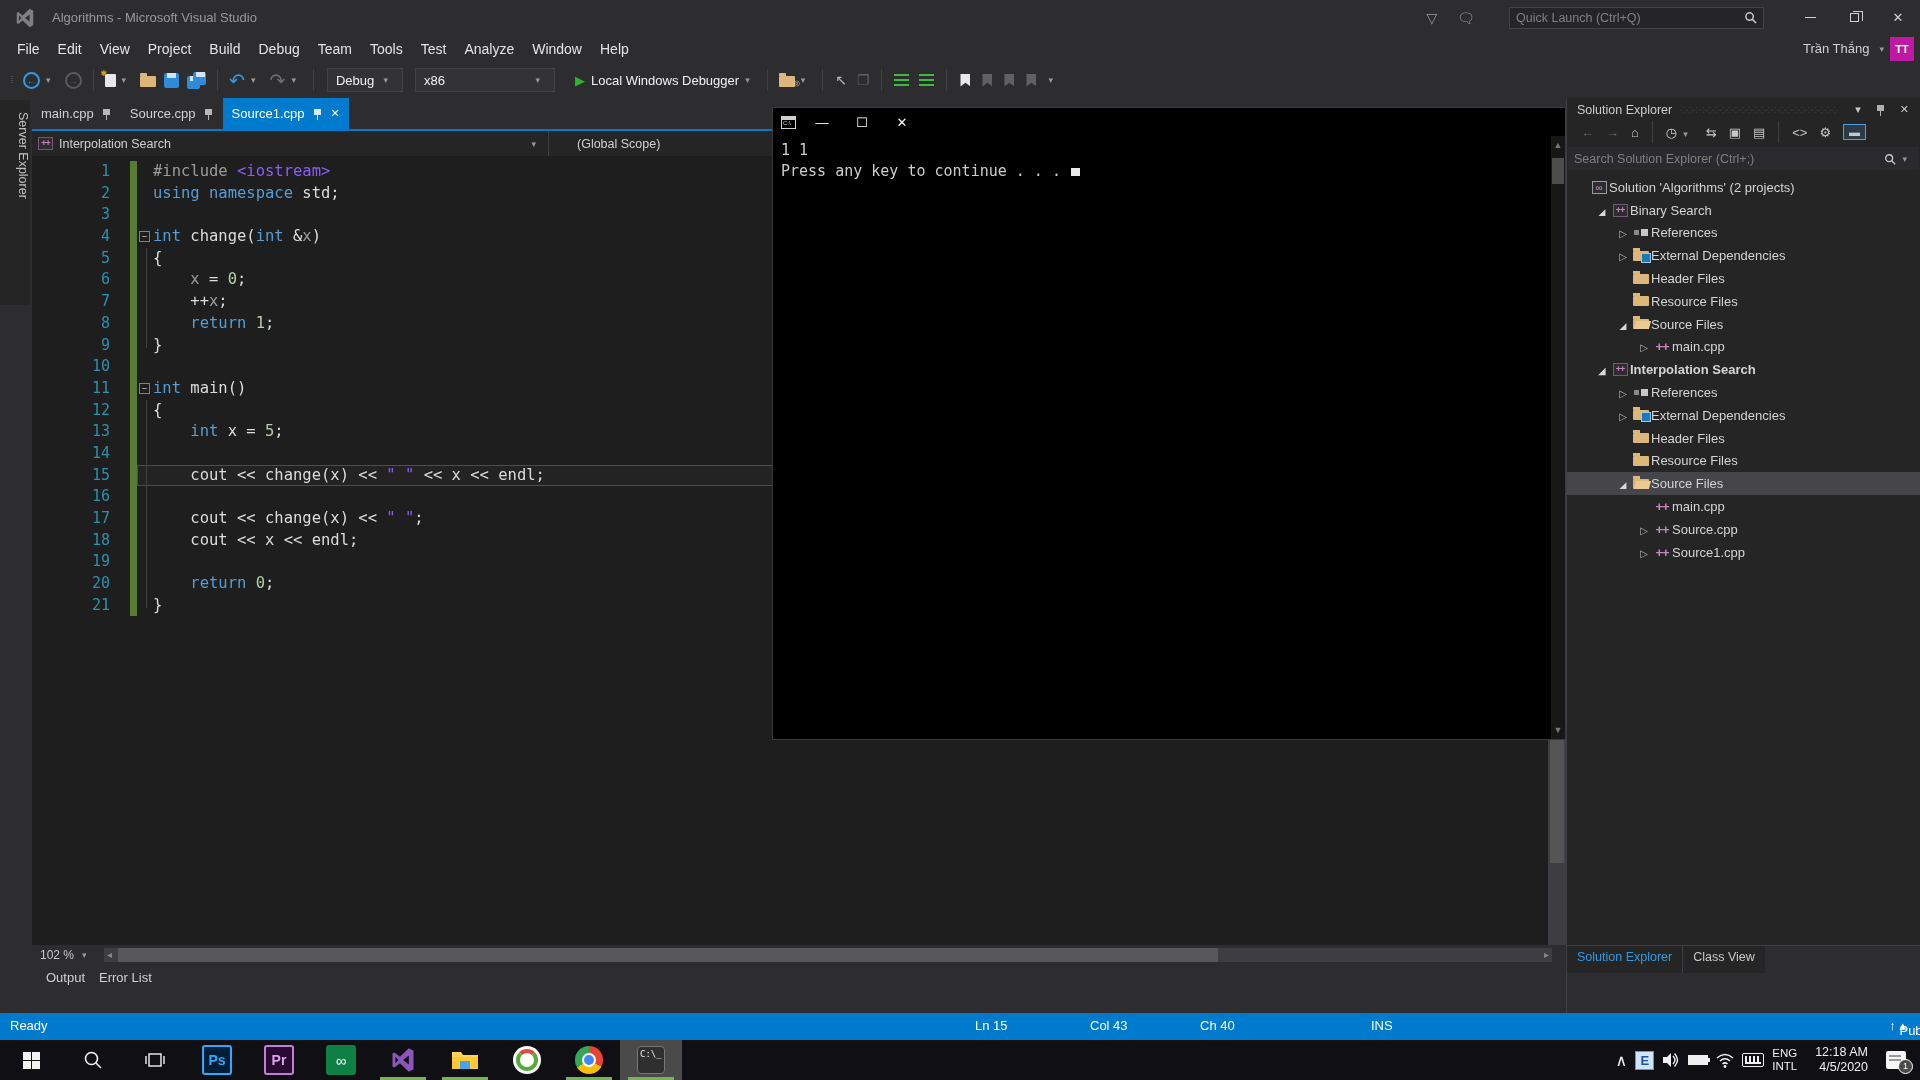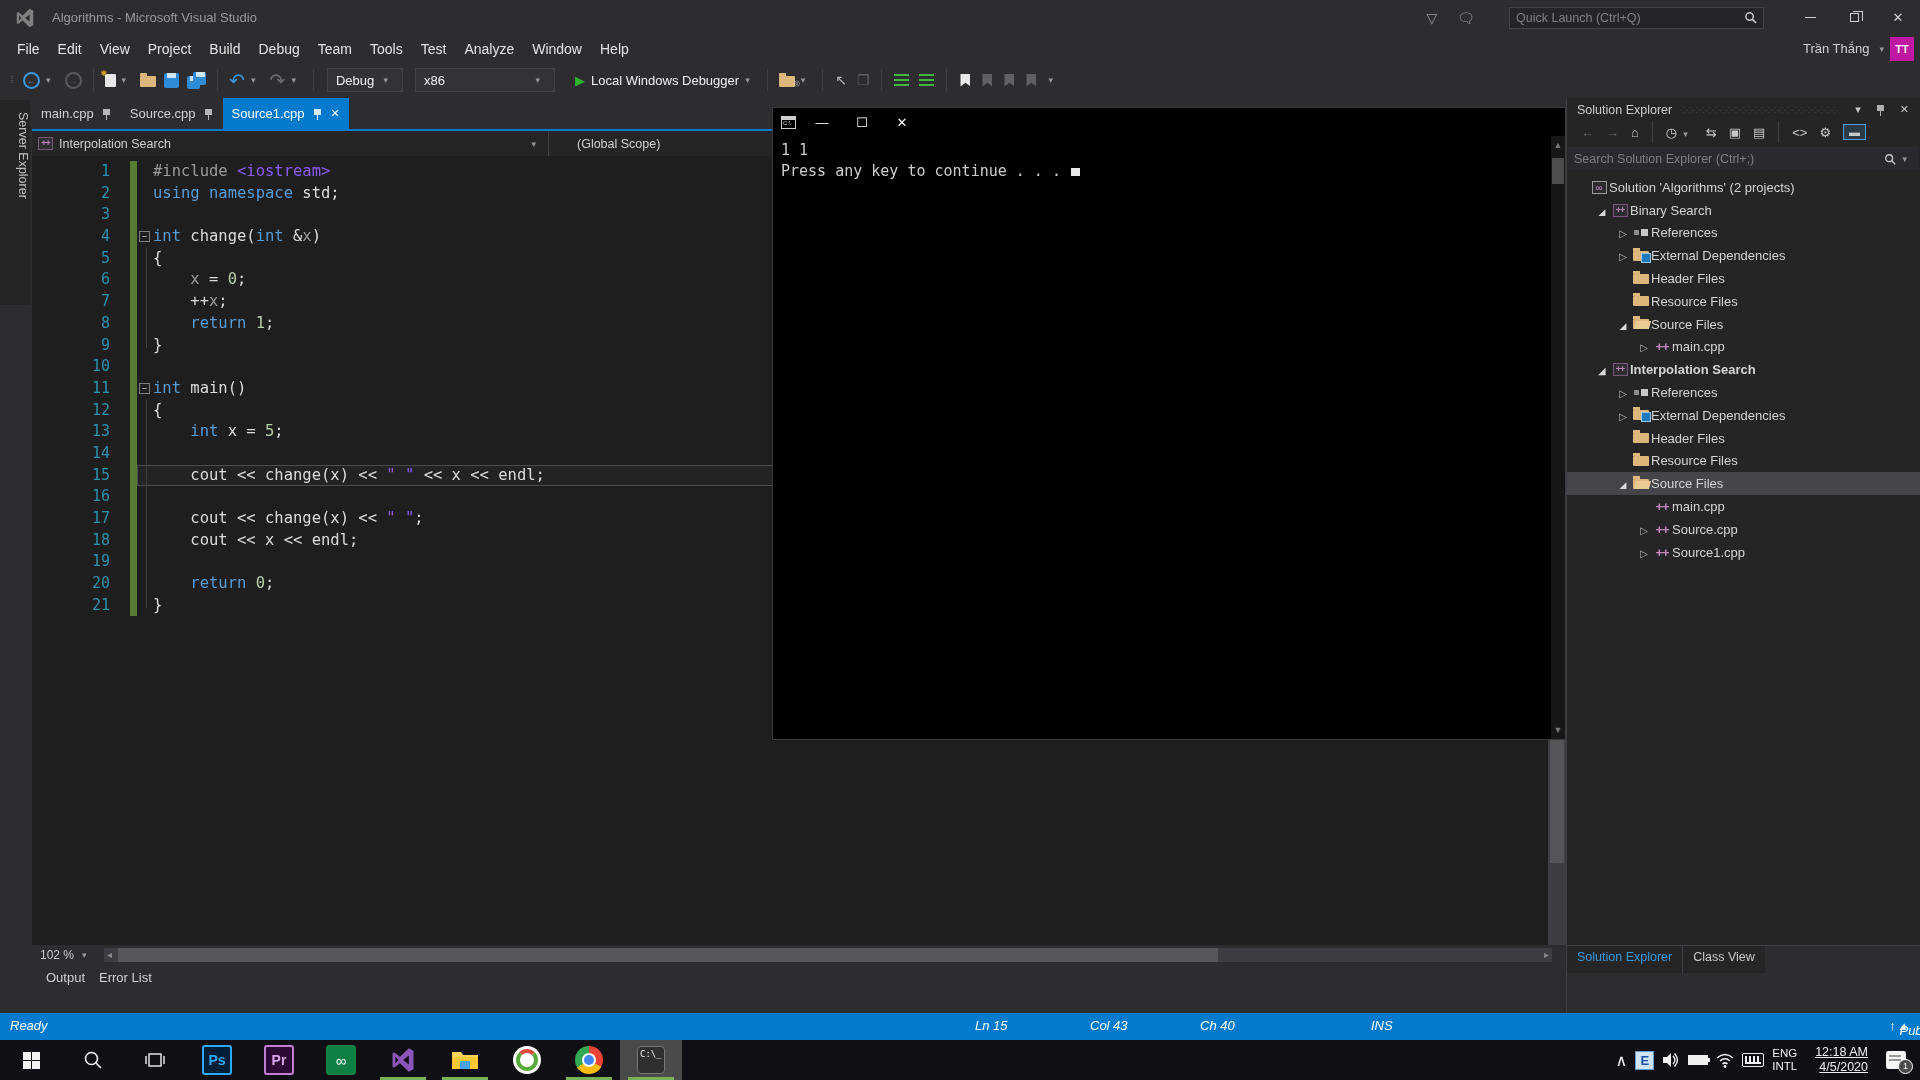--- a/index.html
+++ b/index.html
@@ -167,21 +167,21 @@
     font-family:"DejaVu Sans Mono", monospace; font-size:15px; color:#cccccc; padding:4px 0 0 8px; }
   #cmd-body .cmdline { line-height:21px; white-space:pre; }
   #cursor { display:inline-block; width:9px; height:8px; background:#e8e8e8; margin-left:10px; }
   #cmd-scroll { position:absolute; right:0; top:28px; width:14px; bottom:0; background:#171717; }
   #cmd-scroll .up { position:absolute; top:4px; left:0; width:14px; text-align:center; color:#777; font-size:9px; }
   #cmd-scroll .down { position:absolute; bottom:4px; left:0; width:14px; text-align:center; color:#777; font-size:9px; }
   #cmd-scroll .thumb { position:absolute; top:22px; left:1px; width:12px; height:26px; background:#4d4d4d; }
 
   
   #statusbar { position:absolute; left:0; top:1013px; width:1920px; height:27px; background:#007acc;
-    color:#fff; font-size:13px;font-style:italic; }
+    color:#fff; font-size:13px; }
   #statusbar span { position:absolute; top:5px; }
   #st-ready { left:10px; } #st-ln { left:975px; } #st-col { left:1090px; }
   #st-ch { left:1200px; } #st-ins { left:1371px; }
   #st-publish { right:14px; }
 
   
   #taskbar { position:absolute; left:0; top:1040px; width:1920px; height:40px; background:#101014;
     display:flex; align-items:stretch; }
   .tcell { width:62px; display:flex; align-items:center; justify-content:center; position:relative; }
   .tcell.active-app { background:#4a4a4a; }
@@ -206,21 +206,21 @@
   .tray-ico { color:#f0f0f0; margin:0 8px; }
   .eicon { width:19px; height:19px; background:#cfe4f8; border:1px solid #5e9ad1; color:#1e54a0;
     font-size:13px; font-weight:bold; text-align:center; line-height:17px; }
   .battery { width:20px; height:10px; border:1px solid #f0f0f0; position:relative; background:#f0f0f0; }
   .battery::after { content:""; position:absolute; right:-3px; top:2px; width:2px; height:4px; background:#f0f0f0; }
   .kbd { width:22px; height:14px; border:1px solid #f0f0f0; border-radius:2px; position:relative; }
   .kbd::before { content:""; position:absolute; left:2px; right:2px; bottom:2px; height:2px; background:#f0f0f0; }
   .kbd::after { content:""; position:absolute; left:2px; top:2px; width:16px; height:6px;
     background:repeating-linear-gradient(to right,#f0f0f0 0 2px,transparent 2px 4px); }
   .lang { color:#f0f0f0; font-size:11.5px; line-height:13px; text-align:center; margin:0 8px; }
-  .clock { color:#f0f0f0; font-size:12.5px; line-height:15px; text-align:right; margin:0 10px;text-decoration:underline; }
+  .clock { color:#f0f0f0; font-size:12.5px; line-height:15px; text-align:right; margin:0 10px; }
   .notif { width:20px; height:18px; background:#f5f5f5; border-radius:2px; position:relative; margin:0 14px 0 8px; }
   .notif::before { content:""; position:absolute; left:3px; top:4px; width:12px; height:2px;
     box-shadow:0 4px 0 #9a9a9a; background:#9a9a9a; }
   .notif .badge { position:absolute; right:-7px; bottom:-5px; width:15px; height:15px; border-radius:50%;
     background:#4a4a4a; border:1px solid #fff; color:#fff; font-size:9px; text-align:center; line-height:13px; }
 </style>
 </head>
 <body>
 
 <div id="app">

